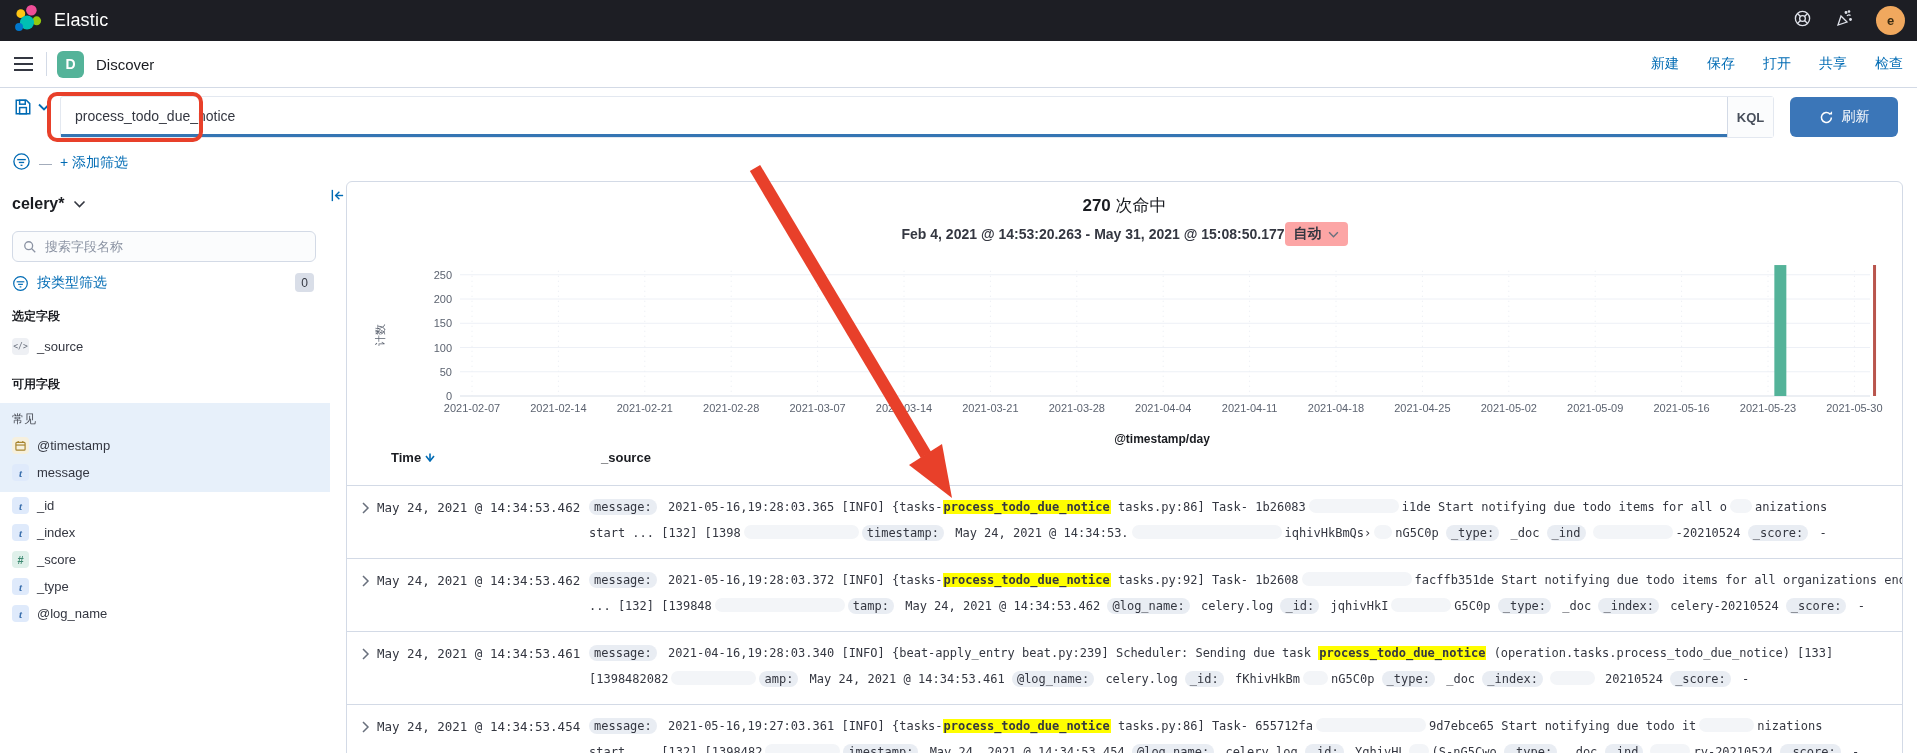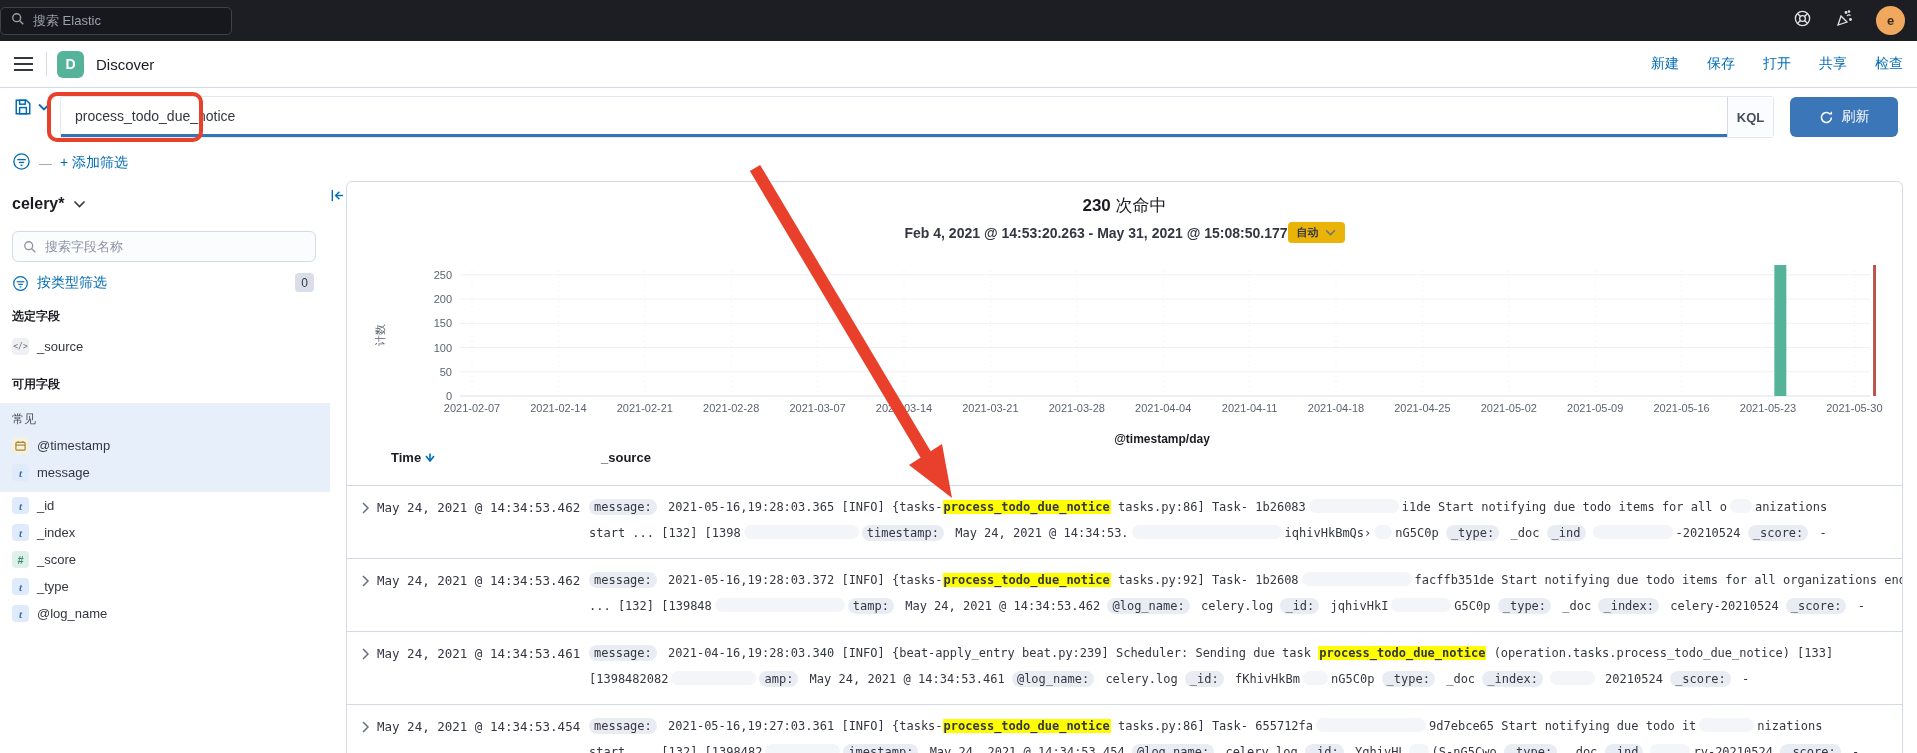--- a/index.html
+++ b/index.html
@@ -73,21 +73,21 @@
 
   .collapse-ico { position:absolute; left:330px; top:188px; cursor:pointer; }
 
   
   .panel { position:absolute; left:346px; top:181px; width:1557px; height:640px;
     border:1px solid #d3dae6; border-radius:6px; background:#fff; }
   .hits-line { position:absolute; top:12px; left:0; width:100%; text-align:center; font-size:17px; color:#1a1c21; }
   .hits-line b { font-weight:bold; }
   .range-line { position:absolute; top:40px; left:0; width:100%; display:flex; align-items:center;
     justify-content:center; font-size:14px; font-weight:600; color:#343741; }
-  .interval-chip { background:#eab308; border-radius:4px; padding:3px 9px; font-size:11px; font-weight:600;
+  .interval-chip { background:#fca5a5; border-radius:4px; padding:3px 9px; font-size:14px; font-weight:600;
     color:#343741; display:flex; align-items:center; gap:6px; cursor:pointer; }
   .chart-svg { position:absolute; left:1px; top:78px; }
   .xaxis-title { position:absolute; left:745px; top:250px; width:140px; text-align:center;
     font-size:12px; font-weight:bold; color:#1a1c21; }
 
   
   .dtable { position:absolute; left:0; top:268px; width:1555px; }
   .thead { display:flex; height:36px; align-items:flex-start; border-bottom:1px solid #d3dae6; }
   .th-time { margin-left:44px; width:210px; font-size:13px; font-weight:bold; color:#1a1c21;
     display:flex; align-items:center; gap:4px; cursor:pointer; }
@@ -106,28 +106,31 @@
 
   
   .anno-box { position:absolute; left:47px; top:92px; width:156px; height:50px;
     border:4px solid #e8402a; border-radius:10px; pointer-events:none; z-index:50; }
   .anno-arrow { position:absolute; left:0; top:0; pointer-events:none; z-index:50; }
 </style>
 </head>
 <body>
 
 <header class="topbar">
-  <div class="top-search">
+  <div class="logo-wrap">
     <span>
-      <svg width="14" height="14" viewBox="0 0 16 16" fill="none" stroke="#9aa0ab" stroke-width="1.6">
-        <circle cx="6.5" cy="6.5" r="4.5"></circle>
-          <line x1="10" y1="10" x2="14" y2="14"></line>
+      <svg width="30" height="32" viewBox="0 0 34 36">
+        <circle cx="22" cy="8" r="6" fill="#f04e98"></circle>
+        <circle cx="10" cy="12" r="5" fill="#fec514"></circle>
+        <circle cx="28" cy="20" r="5" fill="#93c90e"></circle>
+        <circle cx="17" cy="22" r="8" fill="#00bfb3"></circle>
+        <circle cx="8" cy="27" r="4.5" fill="#0077cc"></circle>
       </svg>
     </span>
-    <span>搜索 Elastic</span>
+    <span class="brand">Elastic</span>
   </div>
   <div class="top-right">
     <span>
       <svg width="19" height="19" viewBox="0 0 20 20" fill="none" stroke="#dfe2ea" stroke-width="1.4">
         <circle cx="10" cy="10" r="7.5"></circle>
           <circle cx="10" cy="10" r="3"></circle>
         <line x1="4.9" y1="4.9" x2="7.9" y2="7.9"></line>
           <line x1="15.1" y1="4.9" x2="12.1" y2="7.9"></line>
         <line x1="4.9" y1="15.1" x2="7.9" y2="12.1"></line>
           <line x1="15.1" y1="15.1" x2="12.1" y2="12.1"></line>
@@ -282,21 +285,21 @@
 <span class="collapse-ico">
   <svg width="15" height="15" viewBox="0 0 16 16" fill="none" stroke="#006bb4" stroke-width="1.5">
     <line x1="2.5" y1="2" x2="2.5" y2="14"></line>
       <polyline points="10,4 6,8 10,12"></polyline>
       <line x1="6" y1="8" x2="14" y2="8"></line>
   </svg>
 </span>
 
 <main class="panel">
   <div class="hits-line">
-    <b>230</b><span> 次命中</span>
+    <b>270</b><span> 次命中</span>
   </div>
   <div class="range-line">
     <span>Feb 4, 2021 @ 14:53:20.263 - May 31, 2021 @ 15:08:50.177</span>
     <span class="interval-chip">
       <span>自动</span>
       <svg width="11" height="7" viewBox="0 0 12 8" fill="none" stroke="#69707d" stroke-width="1.6">
           <polyline points="1,1.5 6,6.5 11,1.5"></polyline>
         </svg>
     </span>
   </div>

